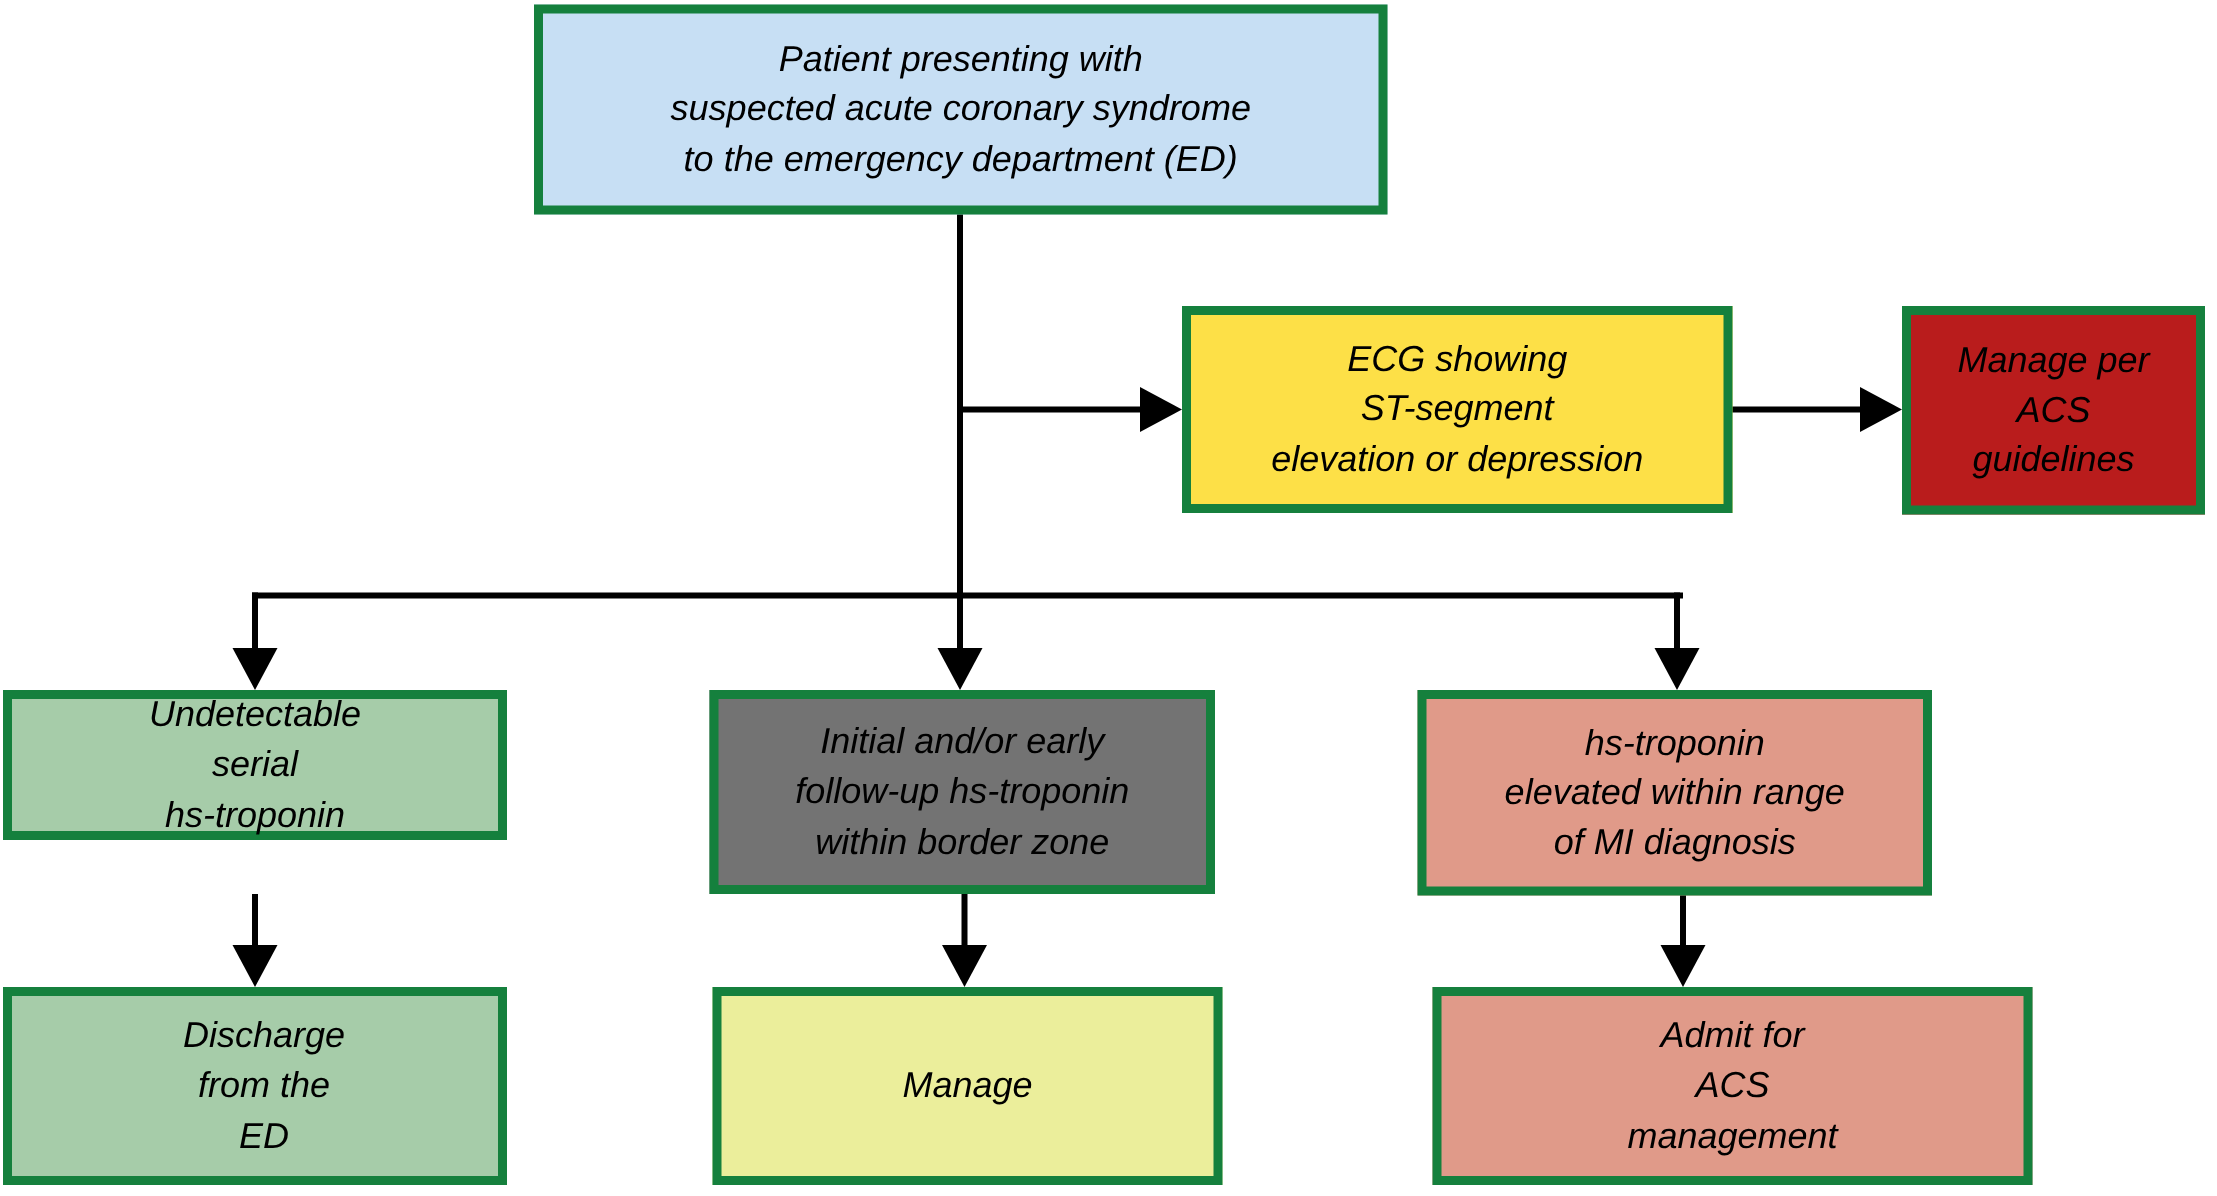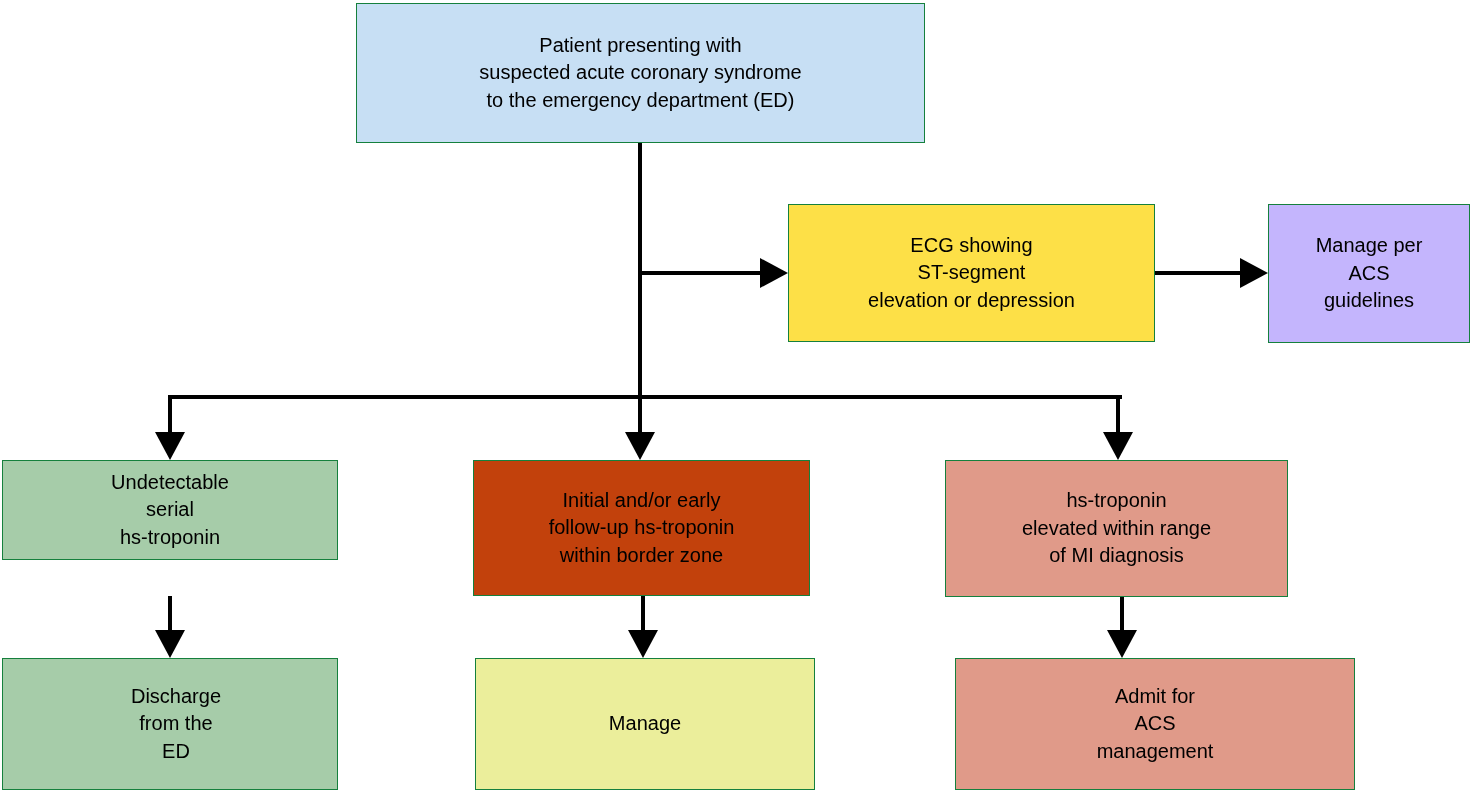--- a/index.html
+++ b/index.html
@@ -12,29 +12,30 @@
     width: 1478px;
     height: 797px;
     background: #ffffff;
     font-family: "Liberation Sans", sans-serif;
     color: #000000;
     overflow: hidden;
   }
   .node {
     position: absolute;
     box-sizing: border-box;
-    border: 1px solid #15803d;
+    border: 6px solid #15803d;
     display: flex;
     align-items: center;
     justify-content: center;
     text-align: center;
     white-space: pre-line;
-    font-size: 20px;
+    font-size: 24px;
     line-height: 1.38;
     padding: 0 8px;
+    font-style: italic;
   }
   .line {
     position: absolute;
     background: #000000;
   }
   .ah-down {
     position: absolute;
     width: 0;
     height: 0;
     border-left: 15px solid transparent;
@@ -83,29 +84,29 @@
   <div class="ah-down" style="left:1107px; top:630px;"></div>
 
   <div class="node" style="left: 356px; top: 3px; width: 569px; height: 140px; background-color: rgb(199, 223, 244);">Patient presenting with
 suspected acute coronary syndrome
 to the emergency department (ED)</div>
 
   <div class="node" style="left: 788px; top: 204px; width: 367px; height: 138px; background-color: #fde047;">ECG showing
 ST-segment
 elevation or depression</div>
 
-  <div class="node" style="left: 1268px; top: 204px; width: 202px; height: 139px; background-color: #c4b5fd;">Manage per
+  <div class="node" style="left: 1268px; top: 204px; width: 202px; height: 139px; background-color: #b91c1c;">Manage per
 ACS
 guidelines</div>
 
   <div class="node" style="left: 2px; top: 460px; width: 336px; height: 100px; background-color: rgb(166, 204, 169);">Undetectable
 serial
 hs-troponin</div>
 
-  <div class="node" style="left: 473px; top: 460px; width: 337px; height: 136px; background-color: #c2410c;">Initial and/or early
+  <div class="node" style="left: 473px; top: 460px; width: 337px; height: 136px; background-color: #737373;">Initial and/or early
 follow-up hs-troponin
 within border zone</div>
 
   <div class="node" style="left: 945px; top: 460px; width: 343px; height: 137px; background-color: rgb(224, 154, 137);">hs-troponin
 elevated within range
 of MI diagnosis</div>
 
   <div class="node" style="left: 2px; top: 658px; width: 336px; height: 132px; background-color: rgb(166, 204, 169); padding-left: 20px;">Discharge
 from the
 ED</div>

